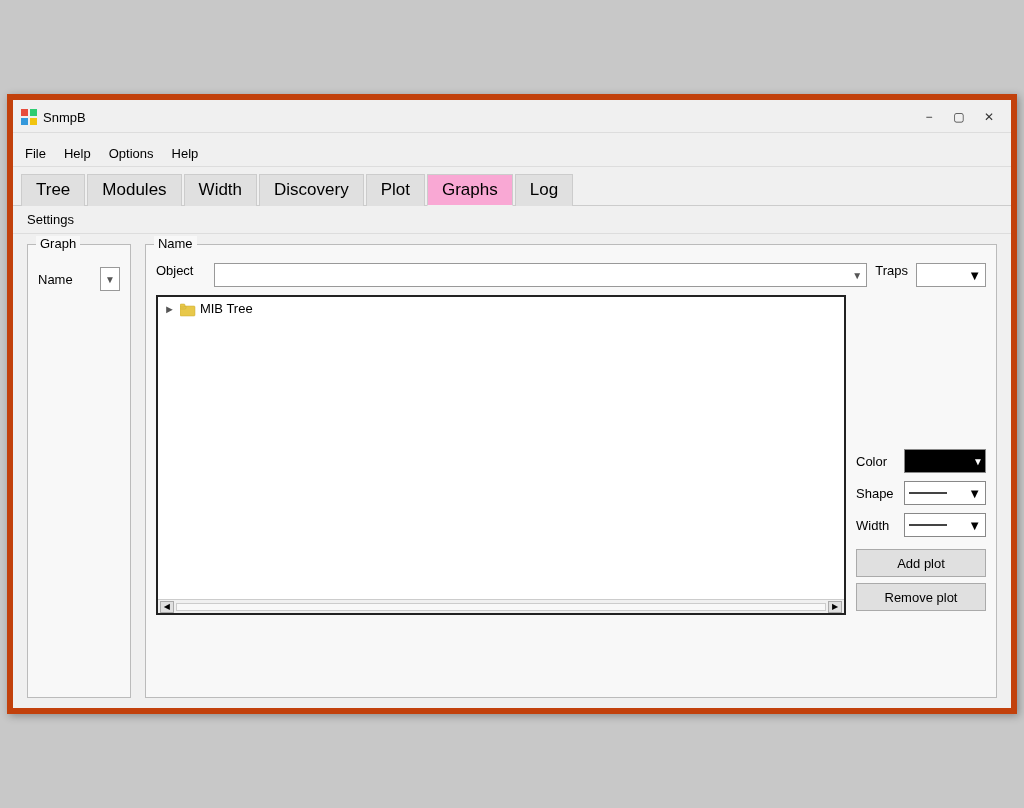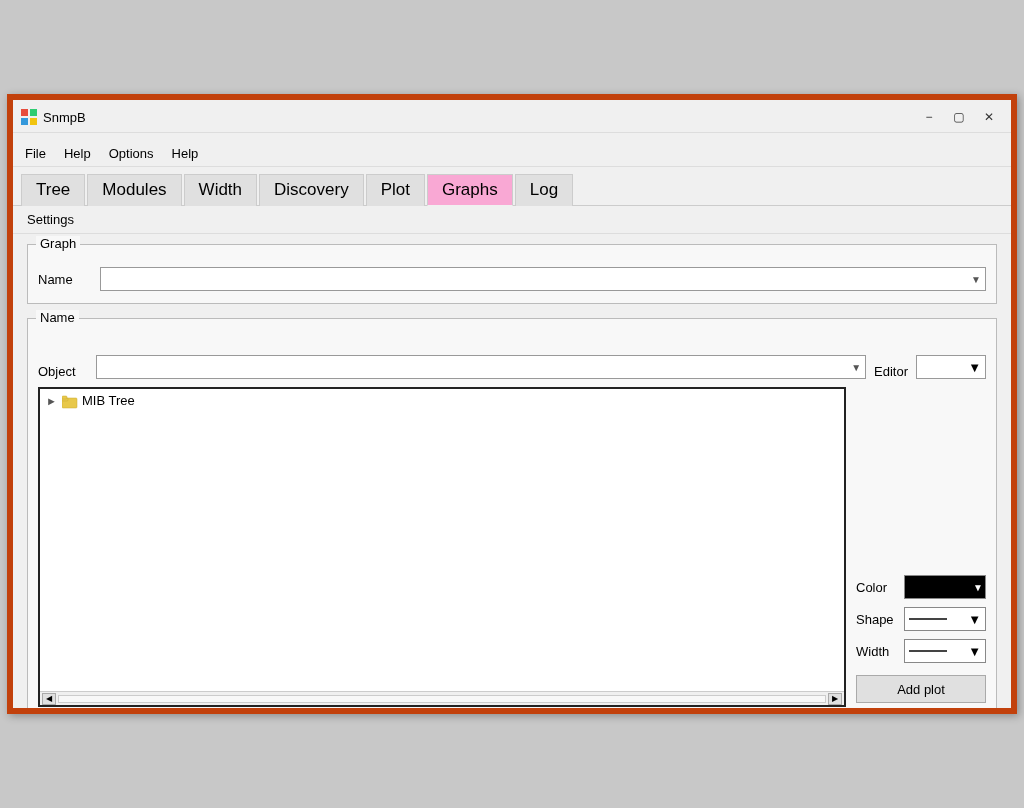--- a/index.html
+++ b/index.html
@@ -120,21 +120,21 @@
       padding: 6px 14px;
       font-size: 13px;
       color: #000;
       border-bottom: 1px solid #ddd;
     }
     .settings-content {
       flex: 1;
       padding: 10px 14px;
       overflow-y: auto;
       display: flex;
-      flex-direction: column;
+      flex-direction: row;
       gap: 14px;
     }
     
     .section {
       border: 1px solid #bbb;
       padding: 8px 10px 12px 10px;
       background: #f8f8f8;
       position: relative;
     }
     .section-title {
@@ -214,23 +214,23 @@
       position: absolute;
       top: -9px;
       left: 8px;
       background: #f8f8f8;
       padding: 0 4px;
       font-size: 13px;
       color: #000;
     }
     .object-row {
       display: flex;
-      align-items: flex-end;
+      align-items: flex-start;
       gap: 8px;
-      margin-top: 28px;
+      margin-top: 10px;
     }
     .object-label {
       font-size: 13px;
       color: #000;
       width: 50px;
       flex-shrink: 0;
     }
     .index-label {
       font-size: 13px;
       color: #000;
@@ -394,21 +394,21 @@
 
       <div class="plot-section">
         <span class="plot-section-title">Name</span>
 
         <div class="object-row">
           <span class="object-label">Object</span>
           <div class="combo-box">
             <span></span>
             <span class="arrow">▼</span>
           </div>
-          <span class="index-label">Editor</span>
+          <span class="index-label">Traps</span>
           <div class="combo-small">
             <span></span>
             <span class="arrow">▼</span>
           </div>
         </div>
 
         <div class="plot-main">
 
           <div class="tree-view">
             <div class="tree-item">
@@ -450,20 +450,21 @@
               <span class="prop-label">Width</span>
               <div class="prop-combo">
                 <span style="flex:1; display:flex; align-items:center;">
                   <span style="display:block; width:38px; height:2px; background:#444;"></span>
                 </span>
                 <span class="arrow">▼</span>
               </div>
             </div>
             <div class="right-btns">
               <button class="right-btn">Add plot</button>
+              <button class="right-btn">Remove plot</button>
             </div>
           </div>
         </div>
       </div>
 
     </div>
   </div>
 </div>
 
 </body></html>

